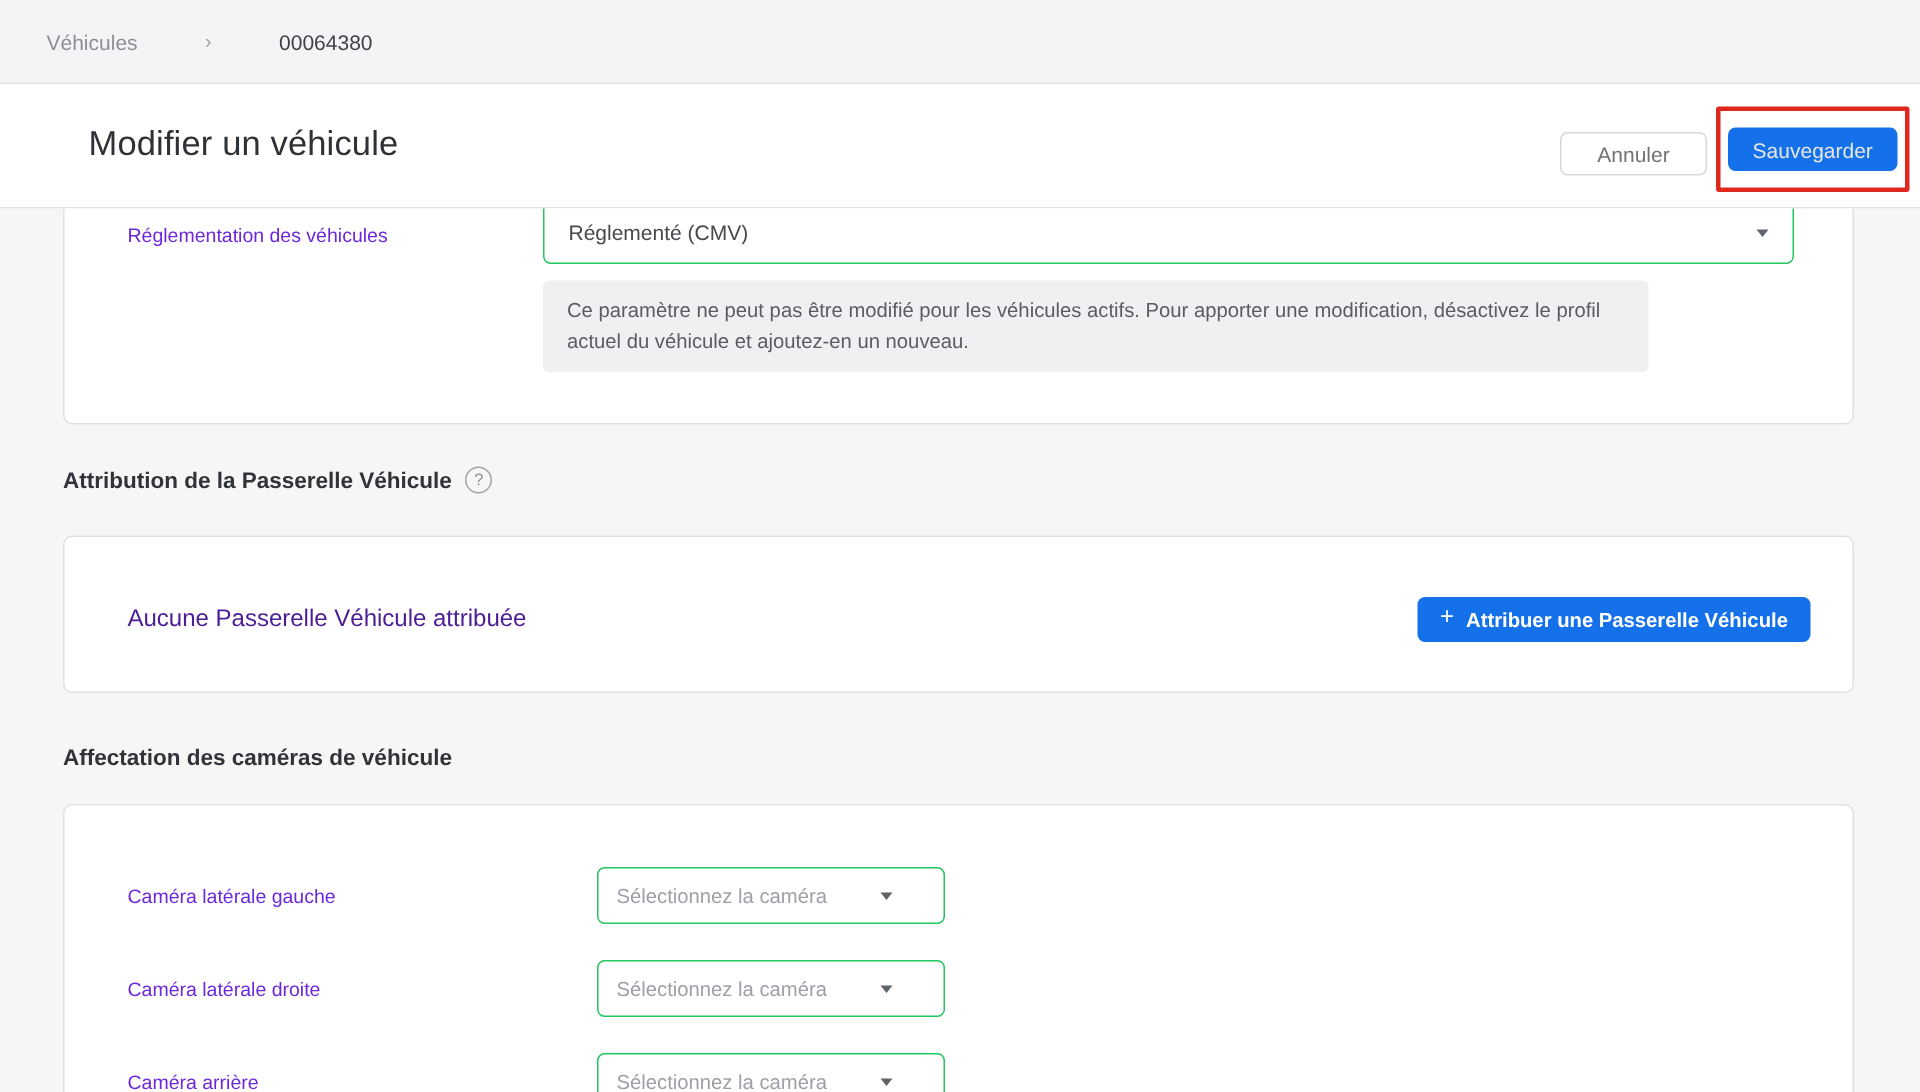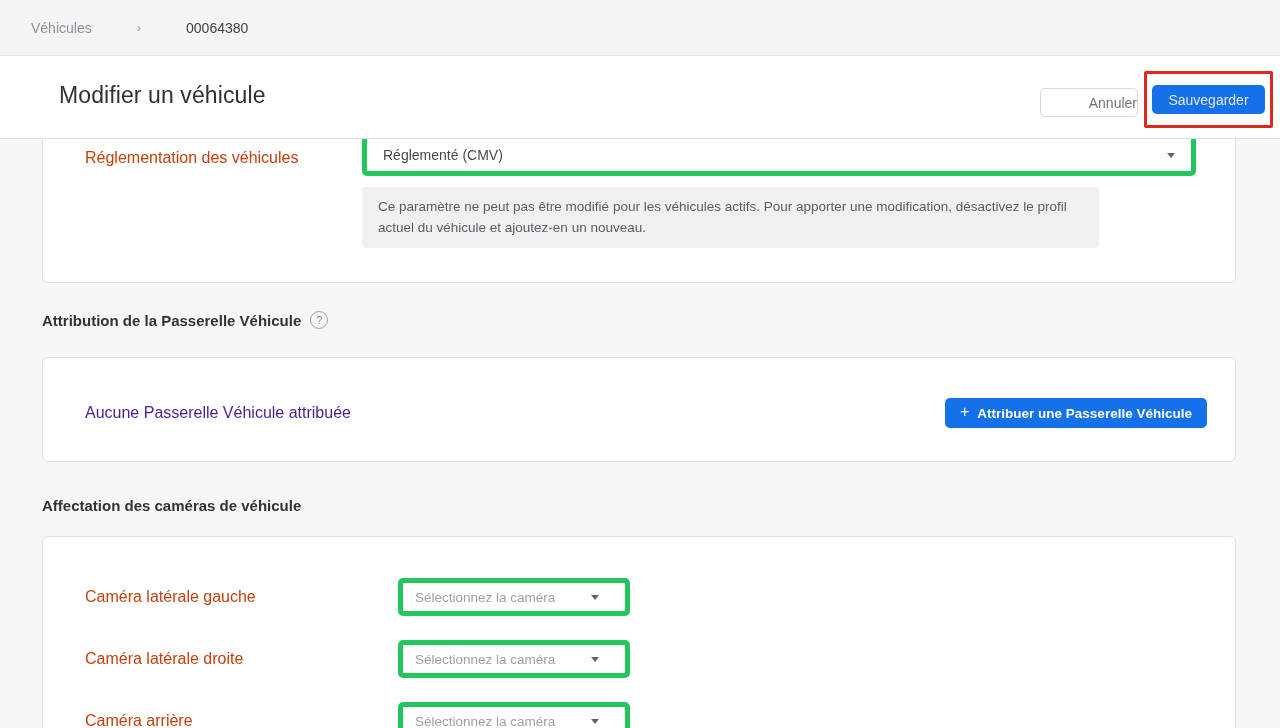--- a/index.html
+++ b/index.html
@@ -24,21 +24,21 @@
     height:83px; background:#ffffff; border-bottom:1px solid #e2e3e5;
     position:relative;
   }
   .page-title {
     position:absolute; left:59px; top:26px;
     font-size:23px; font-weight:500; color:#2e3135; letter-spacing:.1px;
   }
   .btn-cancel {
     position:absolute; left:1040px; top:32px; width:98px; height:29px;
     background:#ffffff; border:1px solid #d5d7da; border-radius:5px;
-    color:#6f7377; font-size:14px; font-family:inherit; cursor:pointer;text-align:right;
+    color:#6f7377; font-size:14px; font-family:inherit; cursor:pointer;
   }
   .annotation-box {
     position:absolute; left:1144px; top:15px; width:129px; height:57px;
     border:3px solid #de271d; border-radius:2px;
     display:flex; align-items:center; justify-content:center;
   }
   .btn-save {
     width:113px; height:29px; background:#1471e9; border:none; border-radius:5px;
     color:#e5e5e5; font-size:14px; font-weight:500; font-family:inherit; cursor:pointer;
   }
@@ -47,25 +47,25 @@
   .content { position:relative; height:589px; overflow:hidden; }
 
   .card {
     position:absolute; background:#ffffff;
     border:1px solid #dfe1e4; border-radius:6px;
   }
   .card-regulation { left:42px; top:-30px; width:1194px; height:174px; }
   .card-gateway    { left:42px; top:218px; width:1194px; height:105px; }
   .card-cameras    { left:42px; top:397px; width:1194px; height:300px; }
 
-  .field-label { font-size:16px; color:#c2410c; }
+  .field-label { font-size:13px; color:#6d28d9; }
   .lbl-regulation { position:absolute; left:85px; top:10px; }
 
   .select {
-    background:#ffffff; border:5px solid #22c55e; border-radius:5px;
+    background:#ffffff; border:1px solid #22c55e; border-radius:5px;
     display:flex; align-items:center; cursor:pointer;
   }
   .select-large {
     position:absolute; left:362px; top:-5px; width:834px; height:42px;
     padding:0 16px; justify-content:space-between;
   }
   .select-large .select-value { font-size:14px; color:#46494e; }
   .caret {
     width:0; height:0; flex:0 0 auto;
     border-left:4.5px solid transparent; border-right:4.5px solid transparent;

